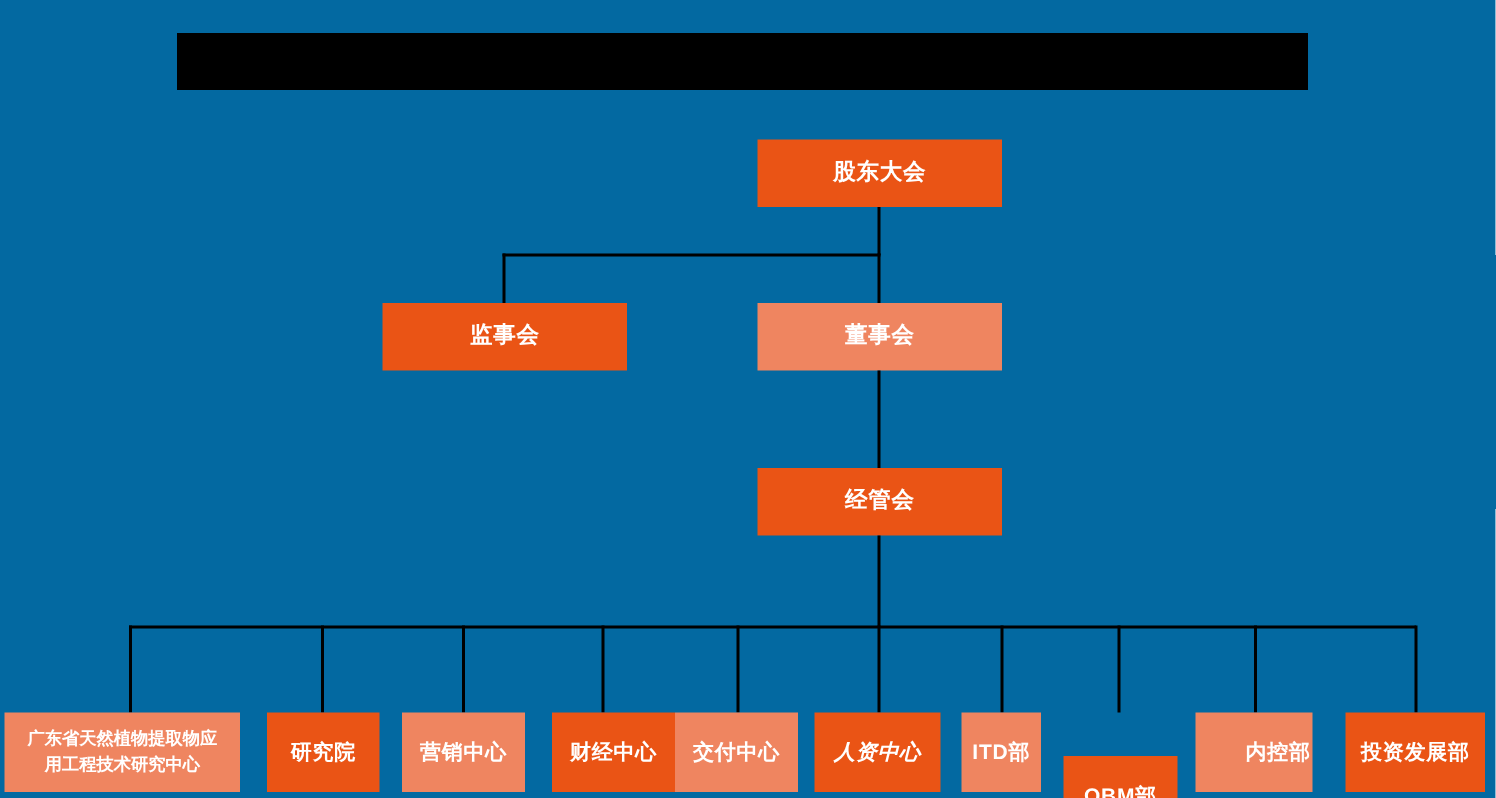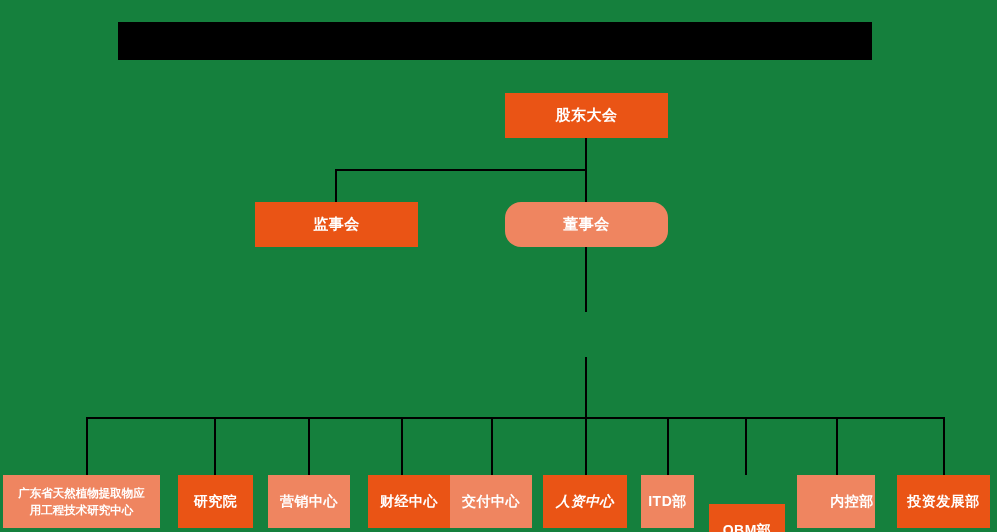--- a/index.html
+++ b/index.html
@@ -7,21 +7,21 @@
     padding: 0;
     background: #ffffff;
   }
   body {
     font-family: "Liberation Sans", "DejaVu Sans", sans-serif;
   }
   #canvas {
     position: relative;
     width: 997px;
     height: 532px;
-    background: #15803d;
+    background: #0369a1;
     overflow: hidden;
   }
   .title-bar {
     position: absolute;
     left: 118px;
     top: 22px;
     width: 754px;
     height: 38px;
     background: #000000;
   }
@@ -68,26 +68,29 @@
   <div class="conn v" style="left:585px; top:138px; height:32px;"></div>
 
   <div class="conn h" style="left:335px; top:169px; width:252px;"></div>
   <div class="conn v" style="left:335px; top:169px; height:33px;"></div>
   <div class="conn v" style="left:585px; top:169px; height:33px;"></div>
 
   <div class="node dark node-l2" style="left:255px; top:202px; width:163px; height:45px;">
     <span>监事会</span>
   </div>
 
-  <div class="node light node-l2" style="left:505px; top:202px; width:163px; height:45px;border-radius:16px;">
+  <div class="node light node-l2" style="left:505px; top:202px; width:163px; height:45px;">
     <span>董事会</span>
   </div>
 
   <div class="conn v" style="left:585px; top:247px; height:65px;"></div>
 
+  <div class="node dark node-l3" style="left:505px; top:312px; width:163px; height:45px;">
+    <span>经管会</span>
+  </div>
 
   <div class="conn v" style="left:585px; top:357px; height:61px;"></div>
   <div class="conn h" style="left:86px; top:417px; width:858px;"></div>
 
   <div class="conn v" style="left:86px;  top:417px; height:58px;"></div>
   <div class="conn v" style="left:214px; top:417px; height:58px;"></div>
   <div class="conn v" style="left:308px; top:417px; height:58px;"></div>
   <div class="conn v" style="left:401px; top:417px; height:58px;"></div>
   <div class="conn v" style="left:491px; top:417px; height:58px;"></div>
   <div class="conn v" style="left:585px; top:417px; height:58px;"></div>

